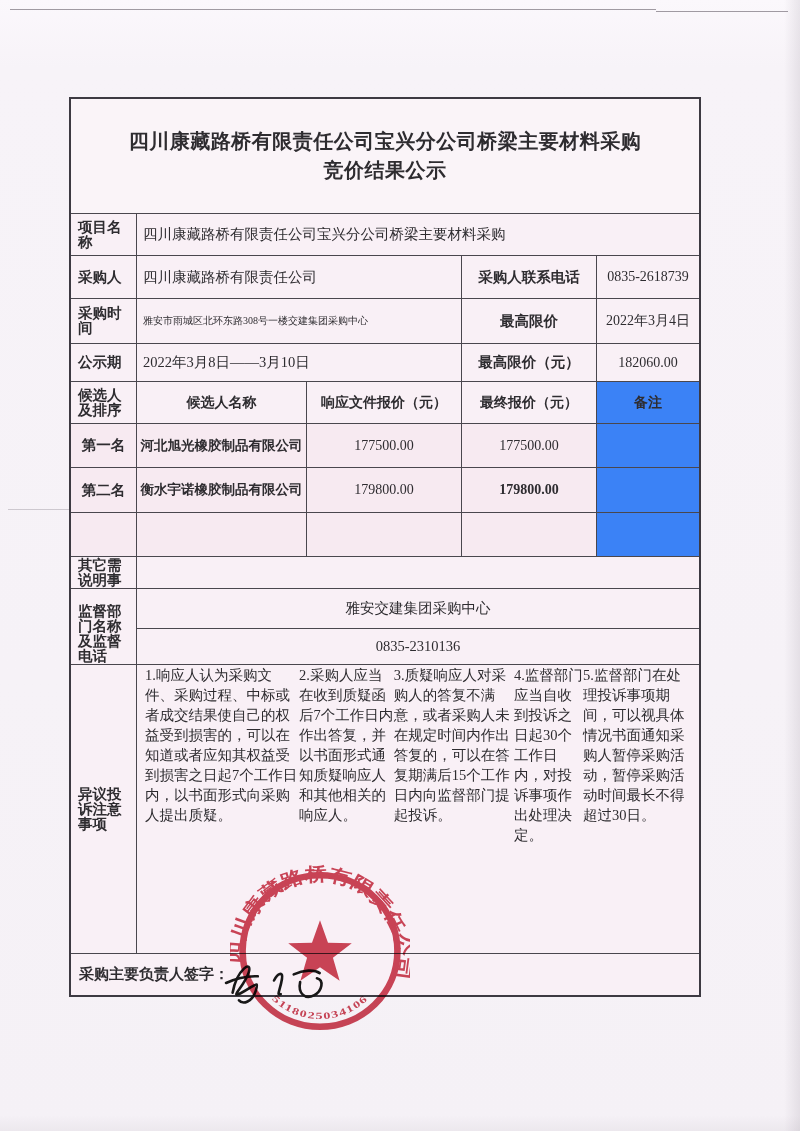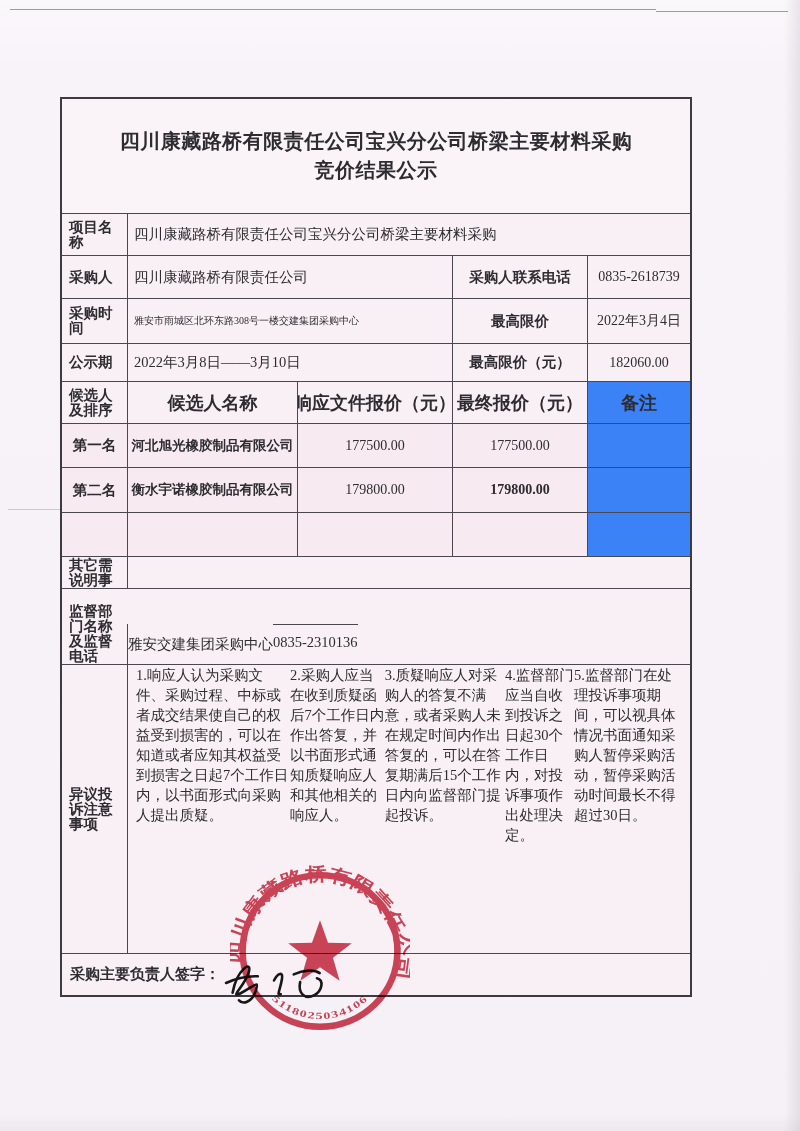--- a/index.html
+++ b/index.html
@@ -15,21 +15,21 @@
   }
   .edge-right{position:absolute;right:0;top:0;width:16px;height:100%;
     background:linear-gradient(to right,rgba(120,110,125,0),rgba(120,110,125,.14));}
   .edge-bottom{position:absolute;left:0;bottom:0;width:100%;height:16px;
     background:linear-gradient(to bottom,rgba(120,110,125,0),rgba(120,110,125,.07));}
   .scan-line-a{position:absolute;left:10px;top:9px;width:646px;height:1px;background:#8f8a92;opacity:.85;}
   .scan-line-b{position:absolute;left:656px;top:11px;width:132px;height:1px;background:#8f8a92;opacity:.85;}
   .bleed-line{position:absolute;left:8px;top:509px;width:61px;height:1px;background:rgba(100,92,104,.28);}
 
   .doc-table{
-    position:absolute;left:60px;top:97px;width:632px;height:900px;
+    position:absolute;left:69px;top:97px;width:632px;height:900px;
     border:2px solid #3d3a42;background:#f9f0f6;box-sizing:border-box;
   }
   .row{display:flex;box-sizing:border-box;border-top:1px solid #4a474e;}
   .row-first{border-top:none;}
   .c{box-sizing:border-box;display:flex;align-items:center;overflow:hidden;font-size:14.5px;}
   .c + .c{border-left:1px solid #4a474e;}
   .w-label{width:65px;}
   .w-val{width:325px;}
   .w-key2{width:135px;}
   .w-val2{width:103px;}
@@ -51,24 +51,24 @@
   .whiter{background:#3b82f6;}
 
   .title-row{height:114px;flex-direction:column;justify-content:center;align-items:center;
     background:#faf4f8;}
   .title-line{font-size:20px;font-weight:700;line-height:29px;letter-spacing:.5px;text-align:center;}
 
   .h-r1{height:42px;} .h-r2{height:43px;} .h-r3{height:45px;} .h-r4{height:38px;}
   .h-head{height:42px;} .h-c1{height:44px;} .h-c2{height:45px;} .h-empty{height:44px;}
   .h-other{height:32px;} .h-sup{height:76px;align-items:flex-end;} .h-obj{height:289px;} .h-sign{height:42px;}
 
-  .head-cell{justify-content:center;text-align:center;font-weight:600;font-size:18px;white-space:nowrap;}
+  .head-cell{justify-content:center;text-align:center;font-weight:600;font-size:14px;white-space:nowrap;}
   .other-label{align-items:flex-start;padding-top:1px;}
 
-  .sup-stack{width:563px;display:flex;flex-direction:row;border-left:1px solid #4a474e;box-sizing:border-box;}
+  .sup-stack{width:563px;display:flex;flex-direction:column;border-left:1px solid #4a474e;box-sizing:border-box;}
   .sup-cell{box-sizing:border-box;display:flex;align-items:center;justify-content:center;font-size:14.5px;}
   .sup-dept{height:40px;}
   .sup-phone{height:36px;border-top:1px solid #4a474e;}
 
   .obj-cell{flex-direction:row;justify-content:center;align-items:flex-start;padding:0 8px;}
   .obj-cell p{margin:0;font-size:14.5px;line-height:20px;text-align:left;}
 
   .sign-cell{padding:0 8px;font-size:15px;font-weight:600;}
 
   .seal{position:absolute;left:230px;top:863px;width:180px;height:176px;mix-blend-mode:multiply;opacity:.86;}

